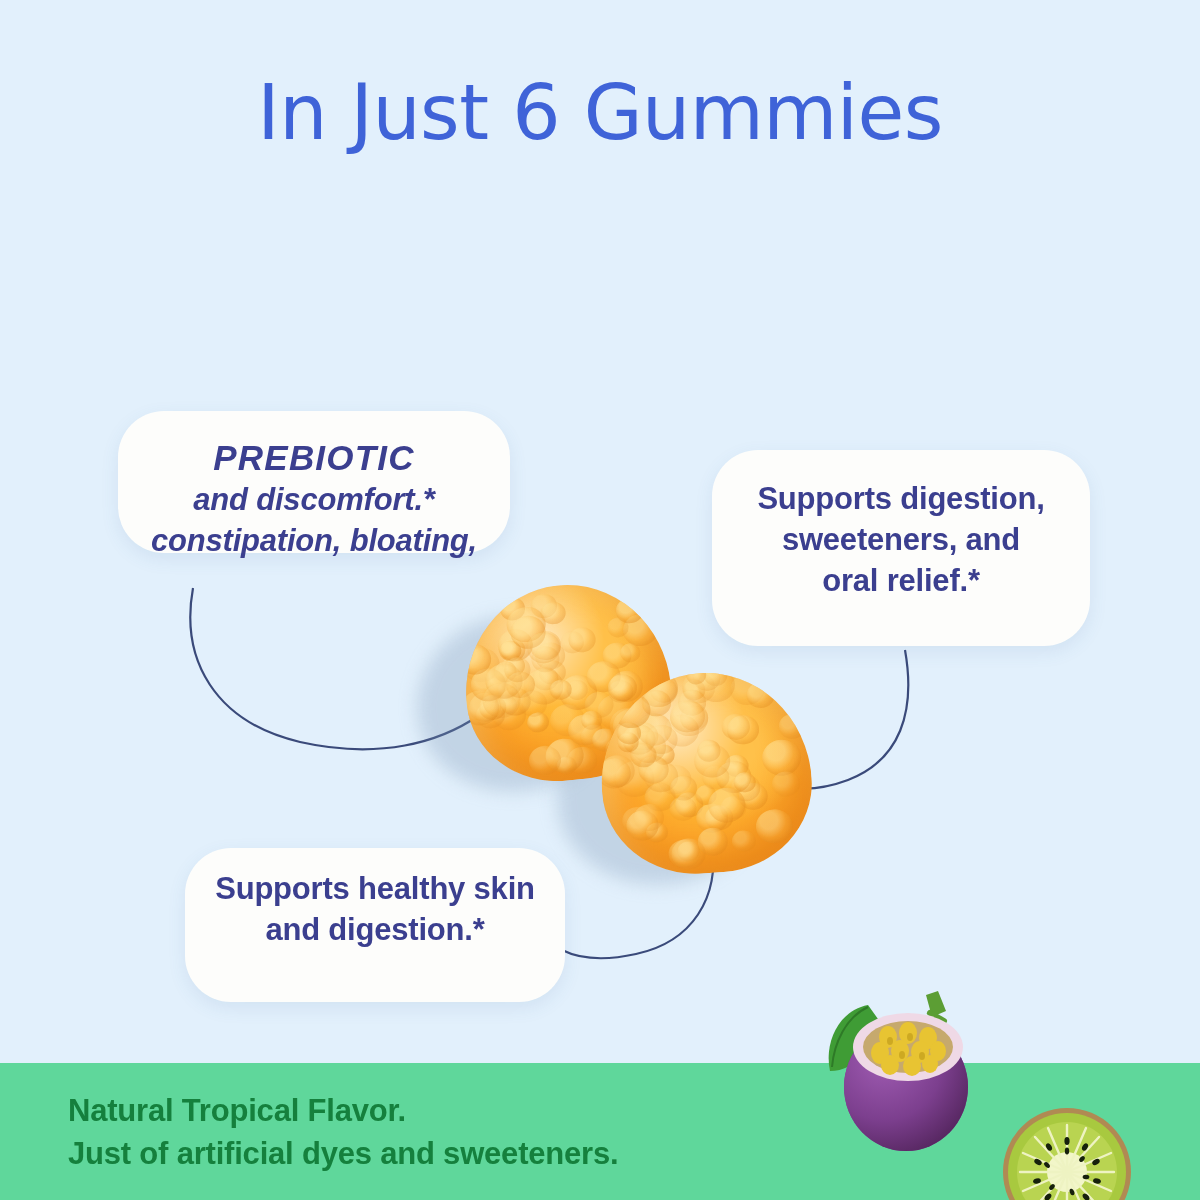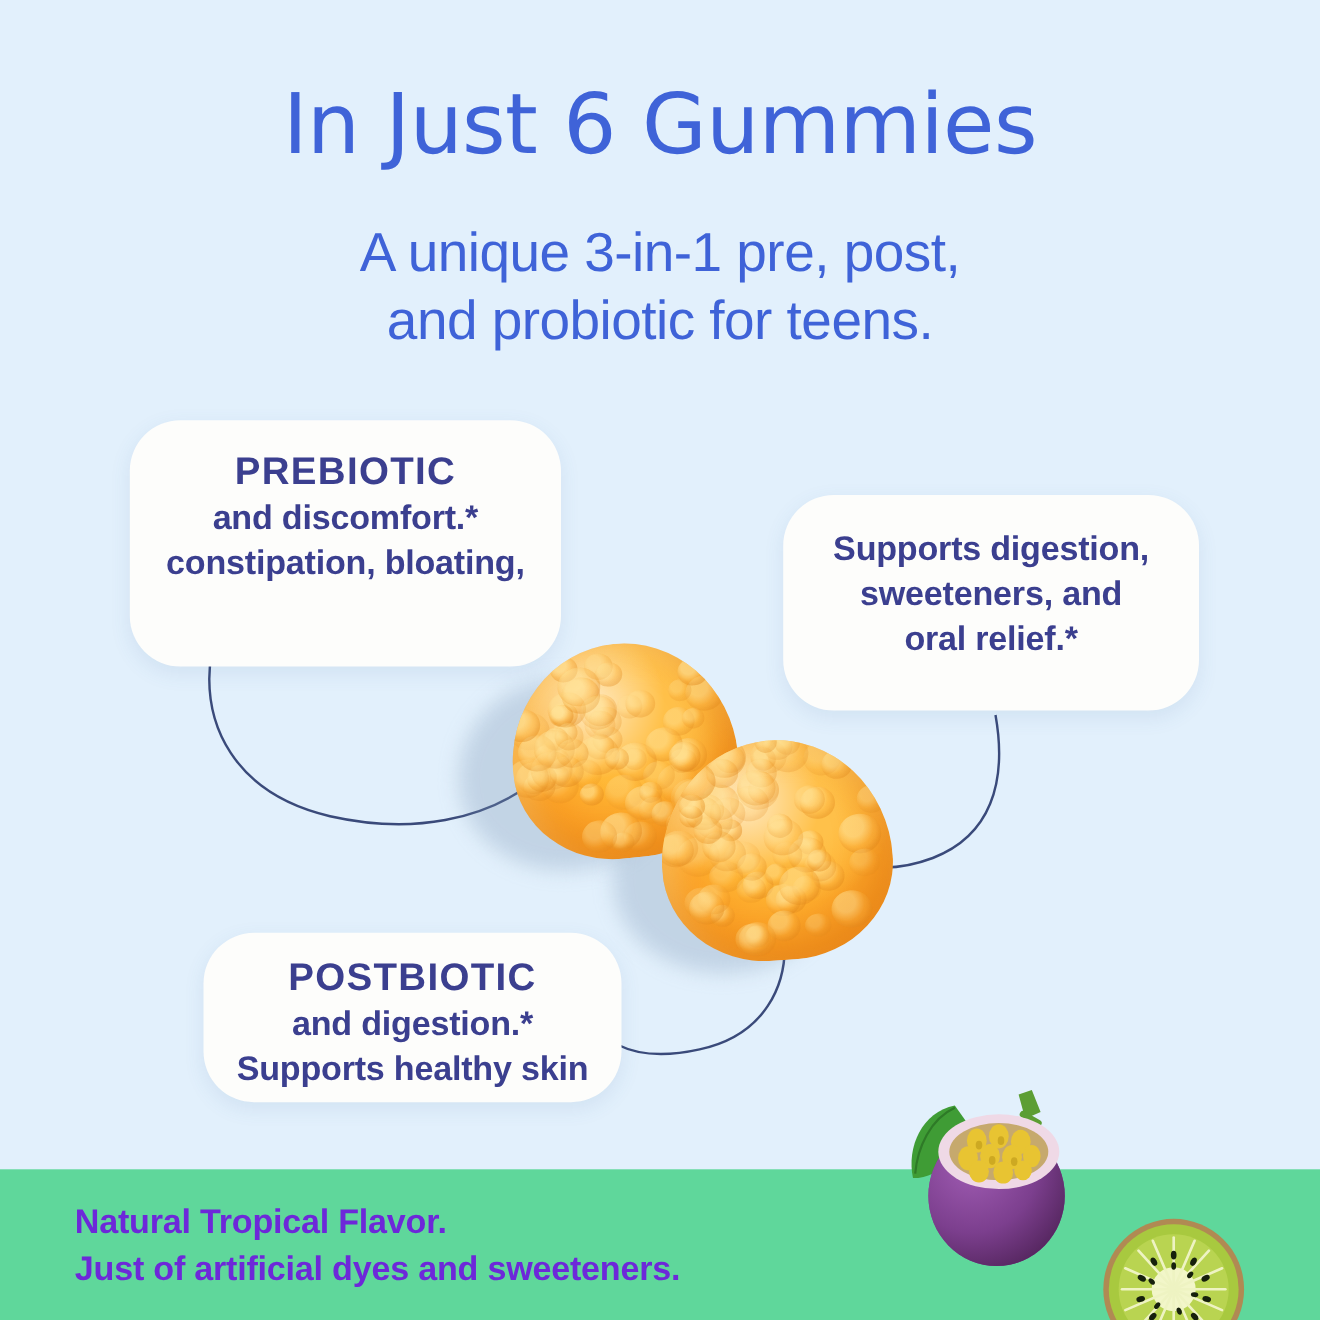--- a/index.html
+++ b/index.html
@@ -81,21 +81,21 @@
   .card .card-body {
     font-family: "Liberation Sans", sans-serif;
     font-weight: bold;
     font-size: 31px;
     line-height: 41px;
     color: #3b3f8f;
     letter-spacing: -0.2px;
   }
   .card .card-body span { display: block; }
 
-  #card-prebiotic  { left: 118px; top: 382px;  width: 392px; height: 224px; padding-top: 26px; }
+  #card-prebiotic  { left: 118px; top: 411px;  width: 392px; height: 142px; padding-top: 26px; font-style: italic; }
   #card-probiotic  { left: 712px; top: 450px;  width: 378px; height: 196px; padding-top: 28px; }
   #card-postbiotic { left: 185px; top: 848px;  width: 380px; height: 154px; padding-top: 20px; }
 
   
   #gummies { position: absolute; left: 405px; top: 555px; width: 420px; height: 330px; }
   .gummy-shadow {
     position: absolute;
     background: rgba(120,145,175,0.30);
     filter: blur(9px);
     border-radius: 50% 50% 46% 54% / 52% 48% 50% 50%;
@@ -140,36 +140,32 @@
   }
   #footer-text {
     position: absolute;
     left: 68px;
     top: 1089px;
     width: 760px;
     font-family: "Liberation Sans", sans-serif;
     font-weight: bold;
     font-size: 31px;
     line-height: 43px;
-    color: #6d28d9;
+    color: #15803d;
     letter-spacing: -0.2px;
   }
   #footer-text span { display: block; }
 </style>
 </head>
 <body>
 
 <div id="stage">
 
   <div class="headline">In Just 6 Gummies</div>
 
-  <div class="subhead">
-    <span class="l1">A unique 3-in-1 pre, post,</span>
-    <span class="l2">and probiotic for teens.</span>
-  </div>
 
   <svg id="connectors" viewBox="0 0 1200 1200" xmlns="http://www.w3.org/2000/svg">
     <path d="M 193 588 C 180 660, 215 722, 300 742 C 380 760, 440 742, 478 716" fill="none" stroke="#3a4a7a" stroke-width="2.2"></path>
     <path d="M 905 650 C 916 712, 900 760, 848 780 C 800 798, 762 786, 738 760" fill="none" stroke="#3a4a7a" stroke-width="2.2"></path>
     <path d="M 712 842 C 720 898, 692 942, 636 954 C 600 962, 578 958, 562 950" fill="none" stroke="#3a4a7a" stroke-width="2.2"></path>
   </svg>
 
   <div class="card" id="card-prebiotic">
     <div class="card-title">PREBIOTIC</div>
     <div class="card-body">
@@ -180,24 +176,23 @@
 
   <div class="card" id="card-probiotic">
     <div class="card-body">
       <span>Supports digestion,</span>
       <span>sweeteners, and</span>
       <span>oral relief.*</span>
     </div>
   </div>
 
   <div class="card" id="card-postbiotic">
-    <div class="card-title">POSTBIOTIC</div>
     <div class="card-body">
+      <span>Supports healthy skin</span>
       <span>and digestion.*</span>
-      <span>Supports healthy skin</span>
     </div>
   </div>
 
   <div id="gummies">
     <div class="gummy-shadow" id="shadow-a"></div>
     <div class="gummy-shadow" id="shadow-b"></div>
     <div class="gummy" id="gummy-a">
         <div class="bump" style="left: 20.8559px; top: 84.6191px; width: 22.3095px; height: 20.5247px; opacity: 0.41;"></div>
         <div class="bump" style="left: 28.8368px; top: 103.606px; width: 21.5712px; height: 19.8455px; opacity: 0.7;"></div>
         <div class="bump" style="left: 38.5051px; top: 47.5633px; width: 25.6888px; height: 23.6337px; opacity: 0.65;"></div>

